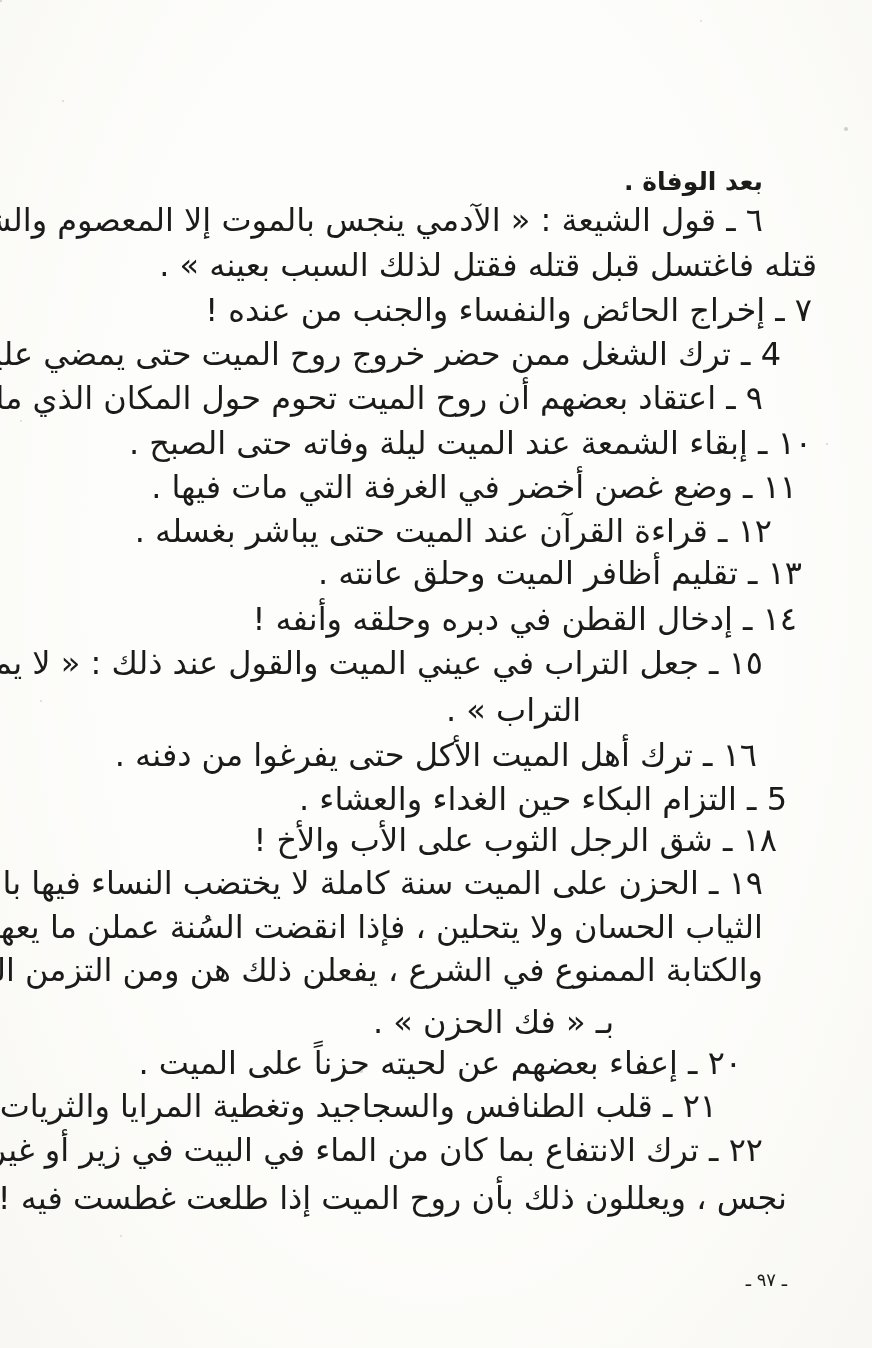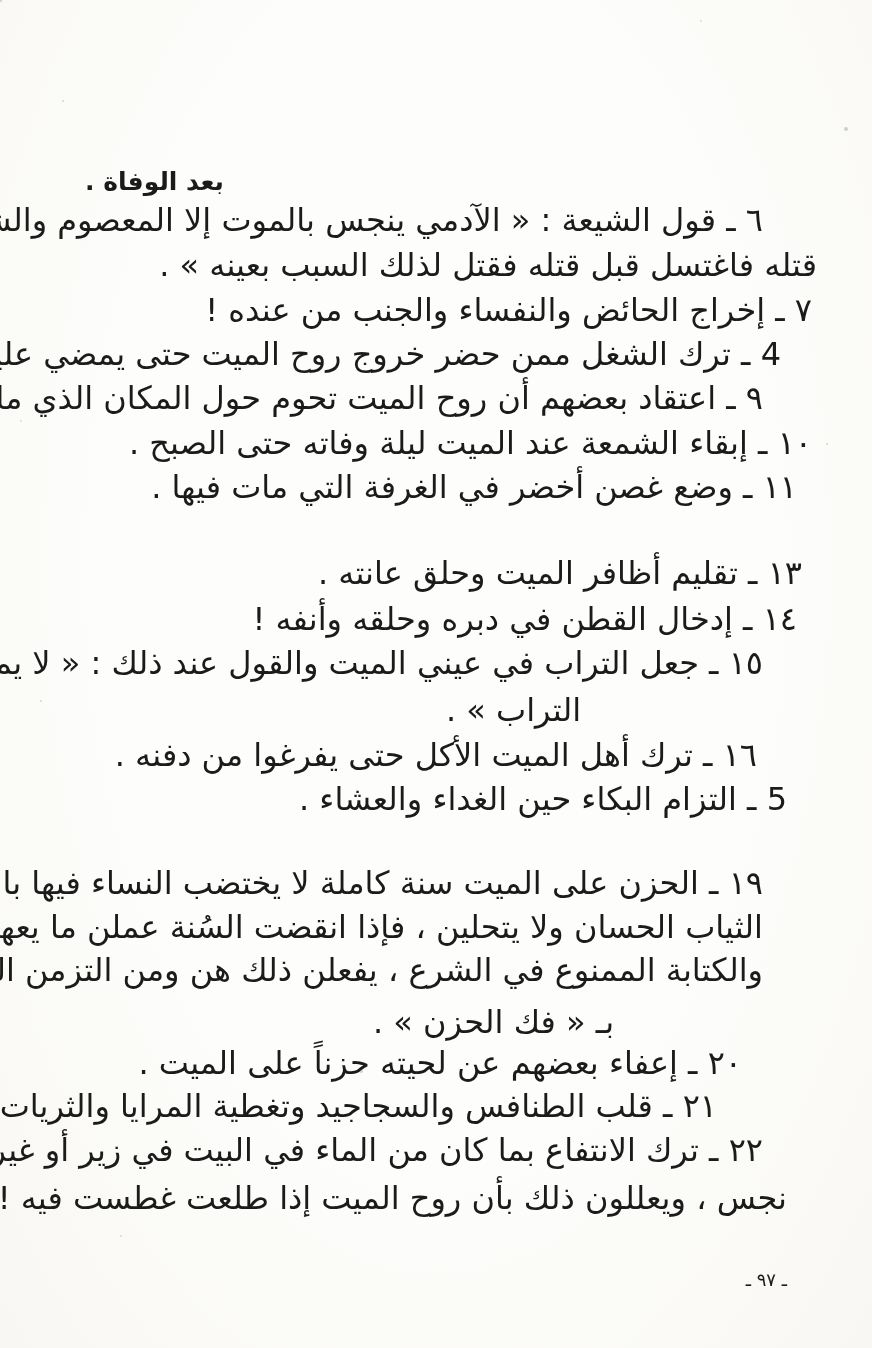--- a/index.html
+++ b/index.html
@@ -12,21 +12,21 @@
     font-family:"DejaVu Sans", sans-serif;
     color:#1b1b1b;
   }
   .line{
     position:absolute;left:85px;right:85px;height:44px;
     line-height:44px;font-size:32px;
     direction:rtl;unicode-bidi:embed;
     white-space:nowrap;
     text-rendering:optimizeLegibility;
   }
-  .r{text-align:left;padding-right:24px;}
+  .r{text-align:right;padding-right:24px;}
   .c{text-align:right;}
   .l{text-align:center;}
   .heading{font-weight:bold;font-size:25px;}
   .pagenum{font-size:18px;letter-spacing:0;}
   .noise{position:absolute;top:0;left:0;width:2px;height:2px;border-radius:50%;
     background:#c9c9c4;
     box-shadow:845px 128px 0 1px #cfcfc9, 62px 100px 0 #d6d6d0, 826px 443px 0 #d2d2cc,
                40px 700px 0 #d8d8d2, 360px 1070px 0 1px #d4d4ce, 120px 1235px 0 #d8d8d2,
                700px 20px 0 #dcdcd6, 20px 420px 0 #dadad4;}
 </style>
@@ -38,26 +38,28 @@
 
   <div class="line r heading" style="top:160px">بعد الوفاة .</div>
 
   <div class="line r" style="top:198px">٦ ـ قول الشيعة : « الآدمي ينجس بالموت إلا المعصوم والشهيد ومن وجب</div>
   <div class="line c" style="top:243px;transform:translateX(30px)">قتله فاغتسل قبل قتله فقتل لذلك السبب بعينه » .</div>
   <div class="line c" style="top:288px;transform:translateX(25px)">٧ ـ إخراج الحائض والنفساء والجنب من عنده !</div>
   <div class="line r" style="top:332px;padding-right:6px">4 ـ ترك الشغل ممن حضر خروج روح الميت حتى يمضي عليه سبعة أيام !</div>
   <div class="line r" style="top:376px">٩ ـ اعتقاد بعضهم أن روح الميت تحوم حول المكان الذي مات فيه .</div>
   <div class="line c" style="top:421px;transform:translateX(25px)">١٠ ـ إبقاء الشمعة عند الميت ليلة وفاته حتى الصبح .</div>
   <div class="line c" style="top:465px;transform:translateX(10px)">١١ ـ وضع غصن أخضر في الغرفة التي مات فيها .</div>
+  <div class="line c" style="top:509px;transform:translateX(-15px)">١٢ ـ قراءة القرآن عند الميت حتى يباشر بغسله .</div>
   <div class="line c" style="top:551px;transform:translateX(15px)">١٣ ـ تقليم أظافر الميت وحلق عانته .</div>
   <div class="line c" style="top:597px;transform:translateX(10px)">١٤ ـ إدخال القطن في دبره وحلقه وأنفه !</div>
   <div class="line r" style="top:641px">١٥ ـ جعل التراب في عيني الميت والقول عند ذلك : « لا يملأ عين ابن آدم إلا</div>
   <div class="line l" style="top:688px;padding-left:155px">التراب » .</div>
   <div class="line c" style="top:733px;transform:translateX(-30px)">١٦ ـ ترك أهل الميت الأكل حتى يفرغوا من دفنه .</div>
   <div class="line c" style="top:777px">5 ـ التزام البكاء حين الغداء والعشاء .</div>
+  <div class="line c" style="top:818px;transform:translateX(-10px)">١٨ ـ شق الرجل الثوب على الأب والأخ !</div>
   <div class="line r" style="top:861px">١٩ ـ الحزن على الميت سنة كاملة لا يختضب النساء فيها بالحنّاء ولا يلبسن</div>
   <div class="line r" style="top:905px">الثياب الحسان ولا يتحلين ، فإذا انقضت السُنة عملن ما يعهد منهن من النقش</div>
   <div class="line r" style="top:948px">والكتابة الممنوع في الشرع ، يفعلن ذلك هن ومن التزمن الحزن معهن ويسمون ذلك</div>
   <div class="line l" style="top:1000px;padding-left:115px">بـ « فك الحزن » .</div>
   <div class="line c" style="top:1041px;transform:translateX(-45px)">٢٠ ـ إعفاء بعضهم عن لحيته حزناً على الميت .</div>
   <div class="line c" style="top:1084px;transform:translateX(-70px)">٢١ ـ قلب الطنافس والسجاجيد وتغطية المرايا والثريات .</div>
   <div class="line r" style="top:1128px">٢٢ ـ ترك الانتفاع بما كان من الماء في البيت في زير أو غيره ، ويرون أنـه</div>
   <div class="line l" style="top:1176px;padding-left:30px">نجس ، ويعللون ذلك بأن روح الميت إذا طلعت غطست فيه !</div>
 
   <div class="line c pagenum" style="top:1258px">ـ ٩٧ ـ</div>

